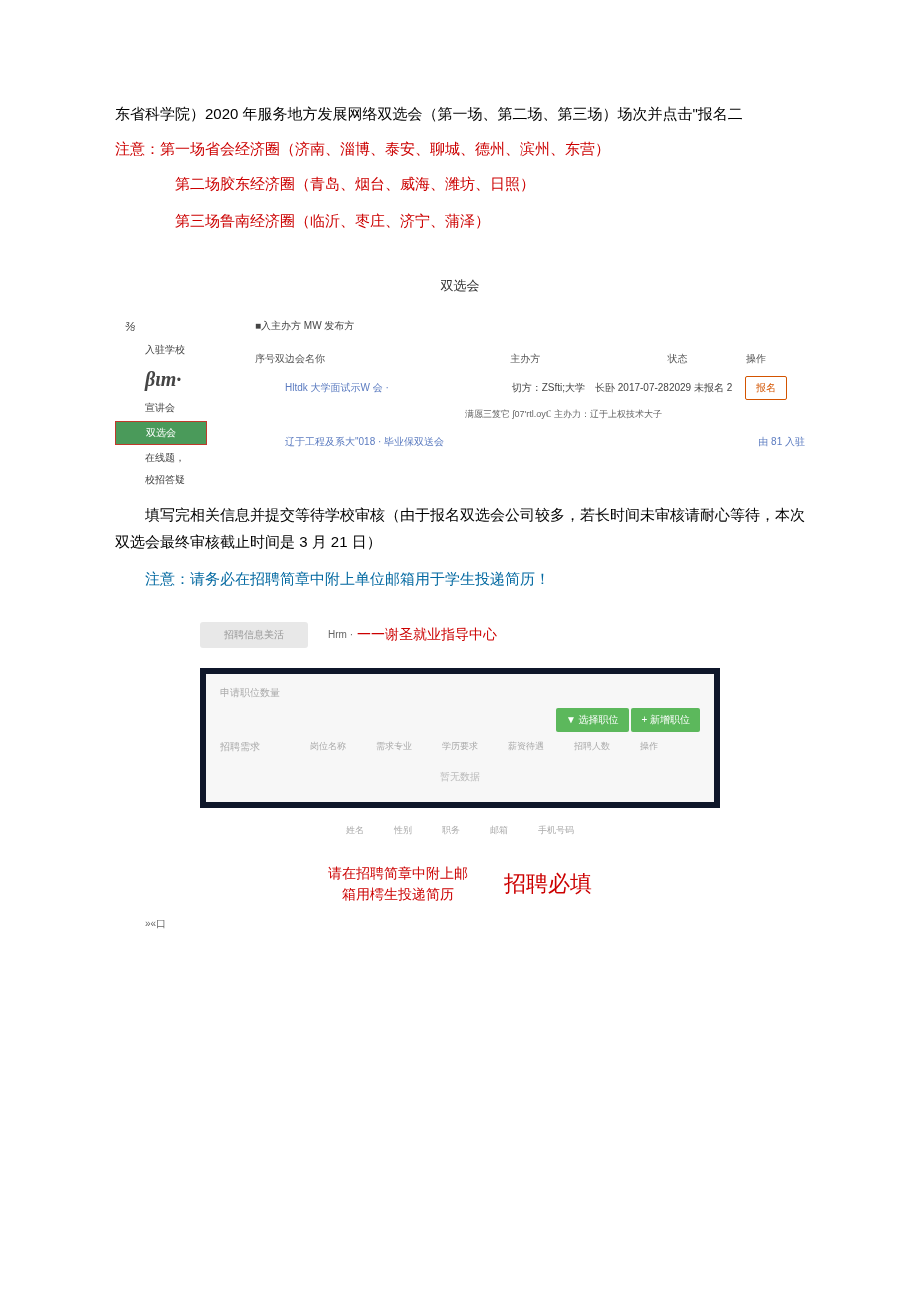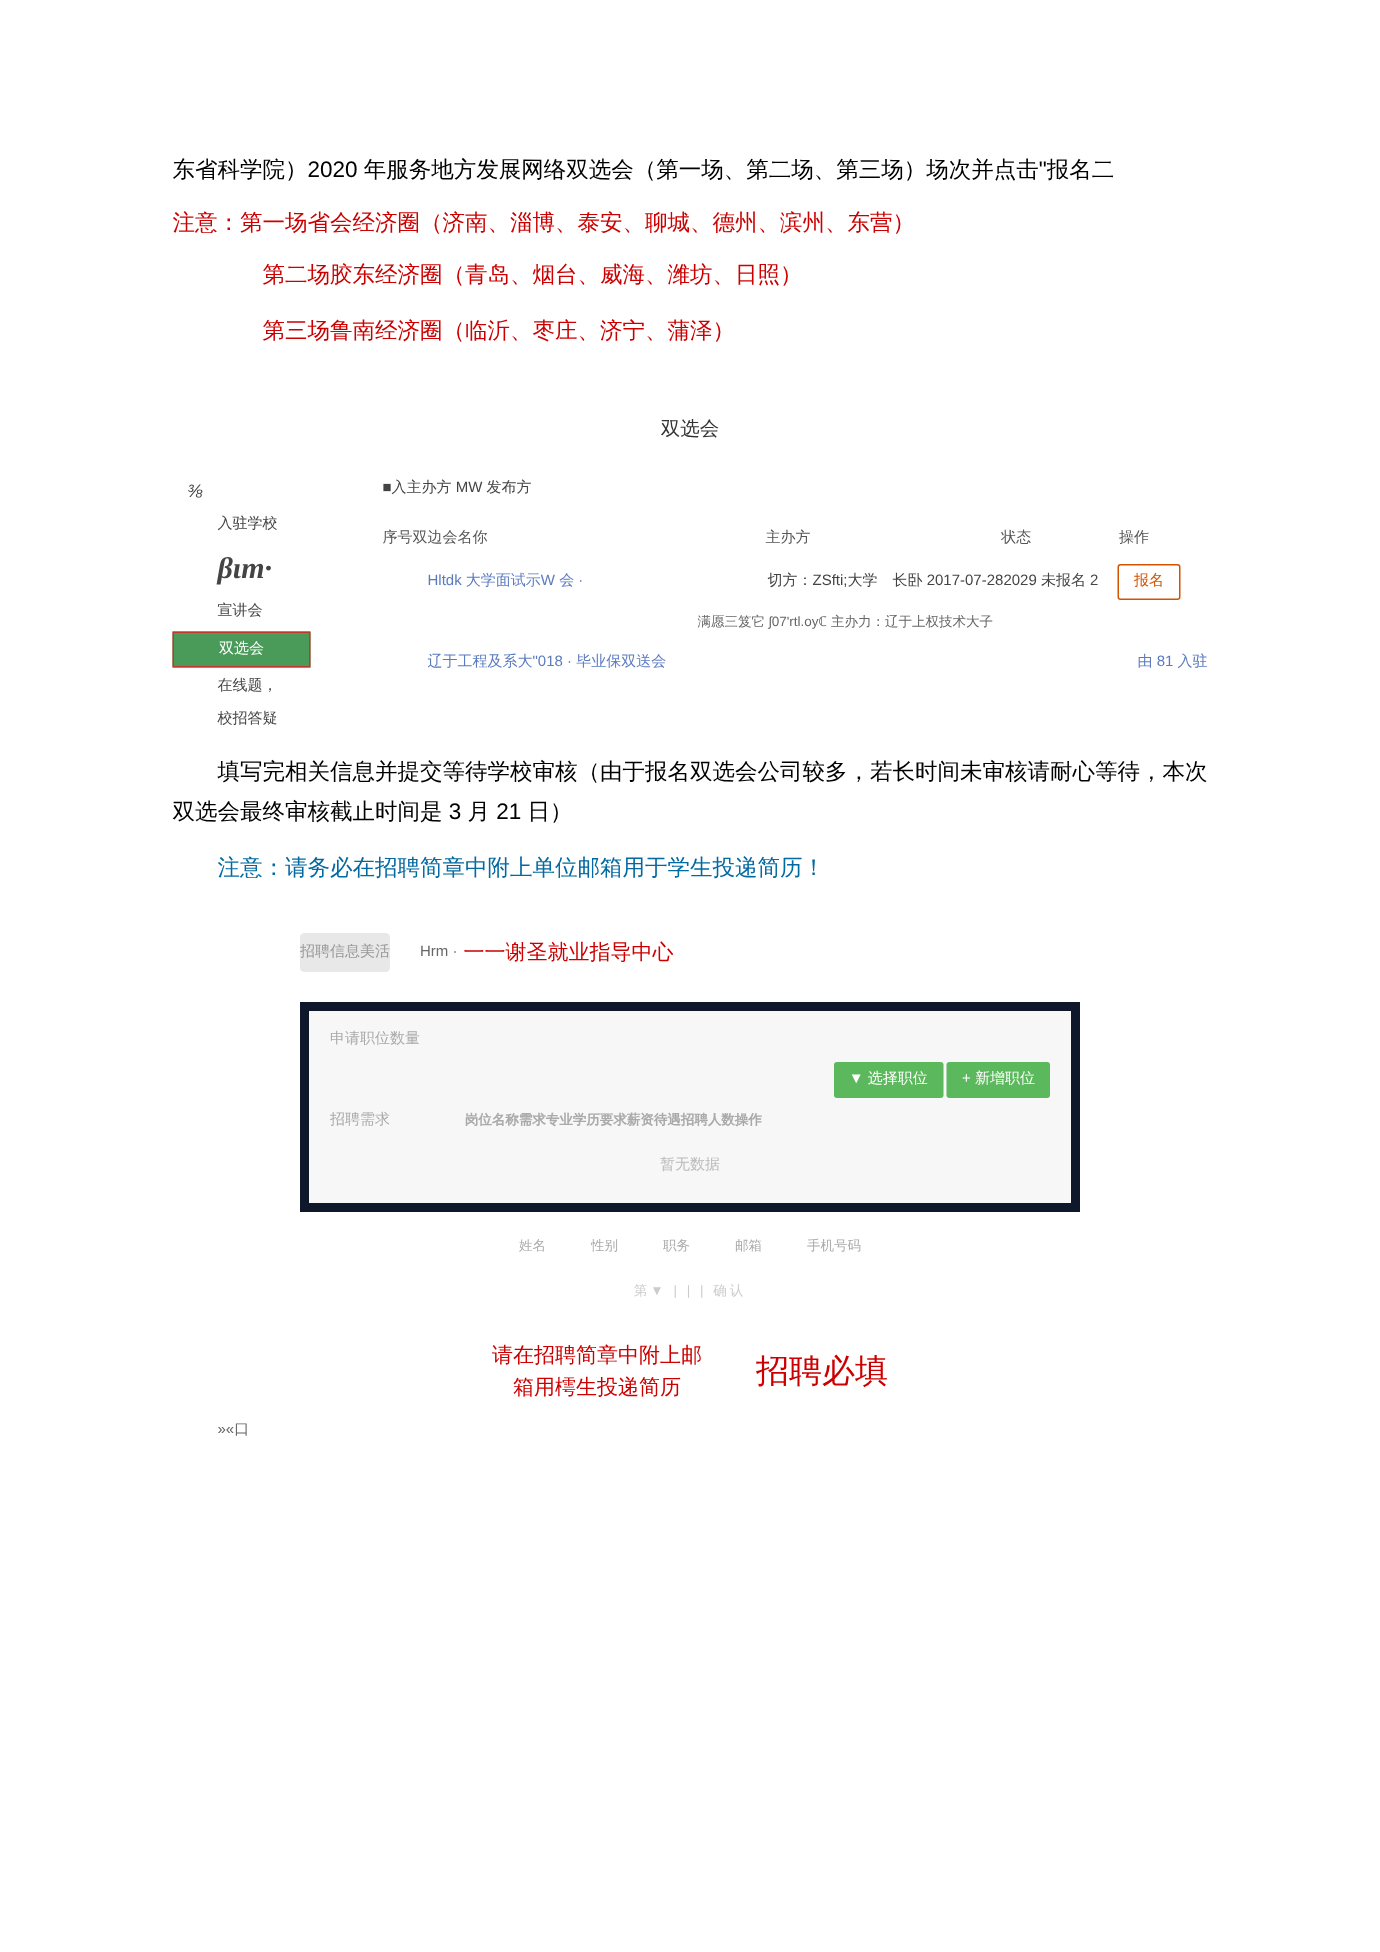--- a/index.html
+++ b/index.html
@@ -68,21 +68,21 @@
     }
     .sub-line { font-size: 9px; color: #666; padding-left: 210px; margin-bottom: 10px; }
     .body-text { text-indent: 2em; margin: 20px 0 10px 0; }
     .red-note { color: #0369a1; text-indent: 2em; margin-bottom: 30px; }
 
     .form-section { margin: 30px auto 0 auto; width: 520px; font-size: 10px; color: #888; }
     .form-top { display: flex; align-items: center; margin-bottom: 20px; }
     .gray-pill {
       background: #e8e8e8;
       color: #999;
-      padding: 4px 0;
+      padding: 4px 24px;
       border-radius: 3px;
       font-size: 10px;
       margin-right: 20px;
     }
     .hrm { font-size: 10px; color: #666; margin-right: 4px; }
     .center-red { color: #c00; font-size: 14px; }
     .gray-box {
       background: #f7f7f7;
       border: 6px solid #0f172a;
       padding: 10px 14px;
@@ -96,22 +96,22 @@
       padding: 3px 10px;
       font-size: 10px;
       border-radius: 2px;
       display: inline-block;
     }
     .btn-row { text-align: right; margin-bottom: 6px; }
     .mini-table {
       display: flex;
       font-size: 9px;
       color: #aaa;
+      gap: 30px;
       padding-left: 10px;
-      font-weight: bold;
     }
     .nodata { text-align: center; color: #bbb; font-size: 10px; padding: 6px 0; }
     .contact-row {
       display: flex;
       justify-content: center;
       gap: 30px;
       font-size: 9px;
       color: #aaa;
       margin: 14px 0;
     }
@@ -209,21 +209,20 @@
     <div class="nodata">暂无数据</div>
   </div>
 
   <div class="contact-row">
     <span>姓名</span>
     <span>性别</span>
     <span>职务</span>
     <span>邮箱</span>
     <span>手机号码</span>
   </div>
-  <div class="divider-line">第▼ | | | 确认</div>
 </div>
 
 <div class="bottom-note">
   <div class="bottom-left">
     <span>请在招聘简章中附上邮</span><br>
     <span>箱用樗生投递简历</span>
   </div>
   <div class="bottom-big">招聘必填</div>
 </div>
 <div class="corner">»«口</div>

